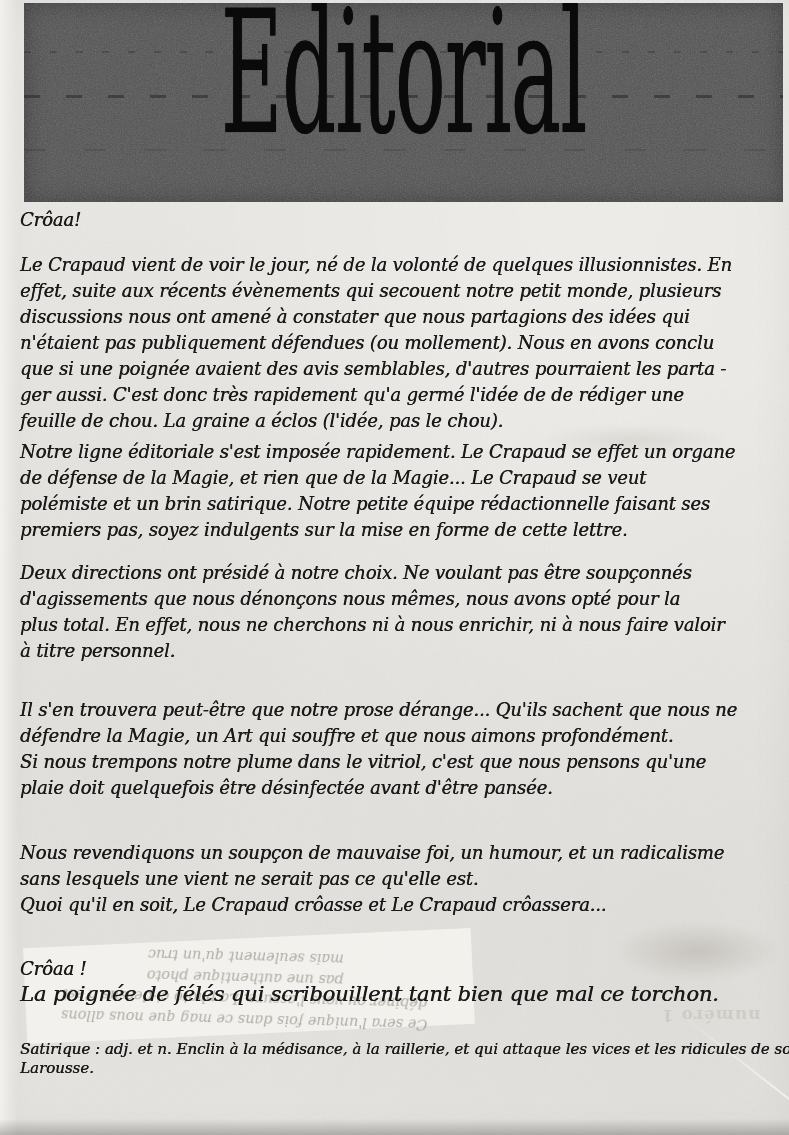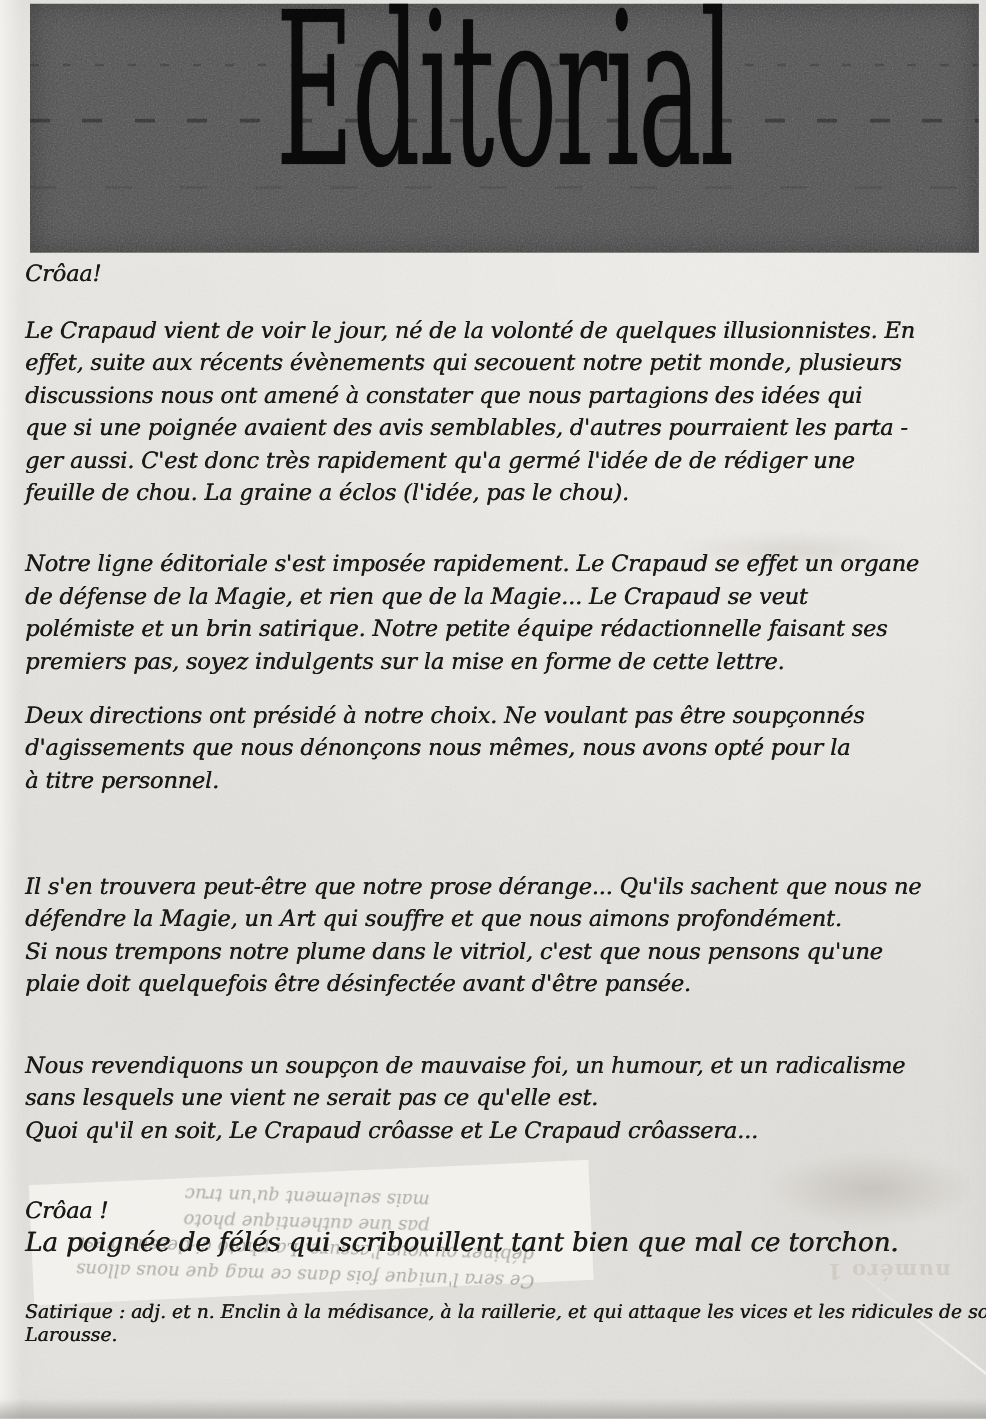--- a/index.html
+++ b/index.html
@@ -109,35 +109,37 @@
     <div>mais seulement qu'un truc</div>
   </div>
   <div class="bleed-right">numéro 1</div>
 
   <div class="t" style="top:207px">Crôaa!</div>
 
   <div class="t para" style="top:252px">
     <div>Le Crapaud vient de voir le jour, né de la volonté de quelques illusionnistes. En</div>
     <div>effet, suite aux récents évènements qui secouent notre petit monde, plusieurs</div>
     <div>discussions nous ont amené à constater que nous partagions des idées qui</div>
+    <div>n'étaient pas publiquement défendues (ou mollement). Nous en avons conclu</div>
     <div>que si une poignée avaient des avis semblables, d'autres pourraient les parta -</div>
     <div>ger aussi. C'est donc très rapidement qu'a germé l'idée de de rédiger une</div>
     <div>feuille de chou. La graine a éclos (l'idée, pas le chou).</div>
   </div>
 
   <div class="t para" style="top:439px">
     <div>Notre ligne éditoriale s'est imposée rapidement. Le Crapaud se effet un organe</div>
     <div>de défense de la Magie, et rien que de la Magie... Le Crapaud se veut</div>
     <div>polémiste et un brin satirique. Notre petite équipe rédactionnelle faisant ses</div>
     <div>premiers pas, soyez indulgents sur la mise en forme de cette lettre.</div>
   </div>
 
   <div class="t para" style="top:560px">
     <div>Deux directions ont présidé à notre choix. Ne voulant pas être soupçonnés</div>
     <div>d'agissements que nous dénonçons nous mêmes, nous avons opté pour la</div>
+    <div>plus total. En effet, nous ne cherchons ni à nous enrichir, ni à nous faire valoir</div>
     <div>à titre personnel.</div>
   </div>
 
   <div class="t para" style="top:697px">
     <div>Il s'en trouvera peut-être que notre prose dérange... Qu'ils sachent que nous ne</div>
     <div>défendre la Magie, un Art qui souffre et que nous aimons profondément.</div>
     <div>Si nous trempons notre plume dans le vitriol, c'est que nous pensons qu'une</div>
     <div>plaie doit quelquefois être désinfectée avant d'être pansée.</div>
   </div>
 

